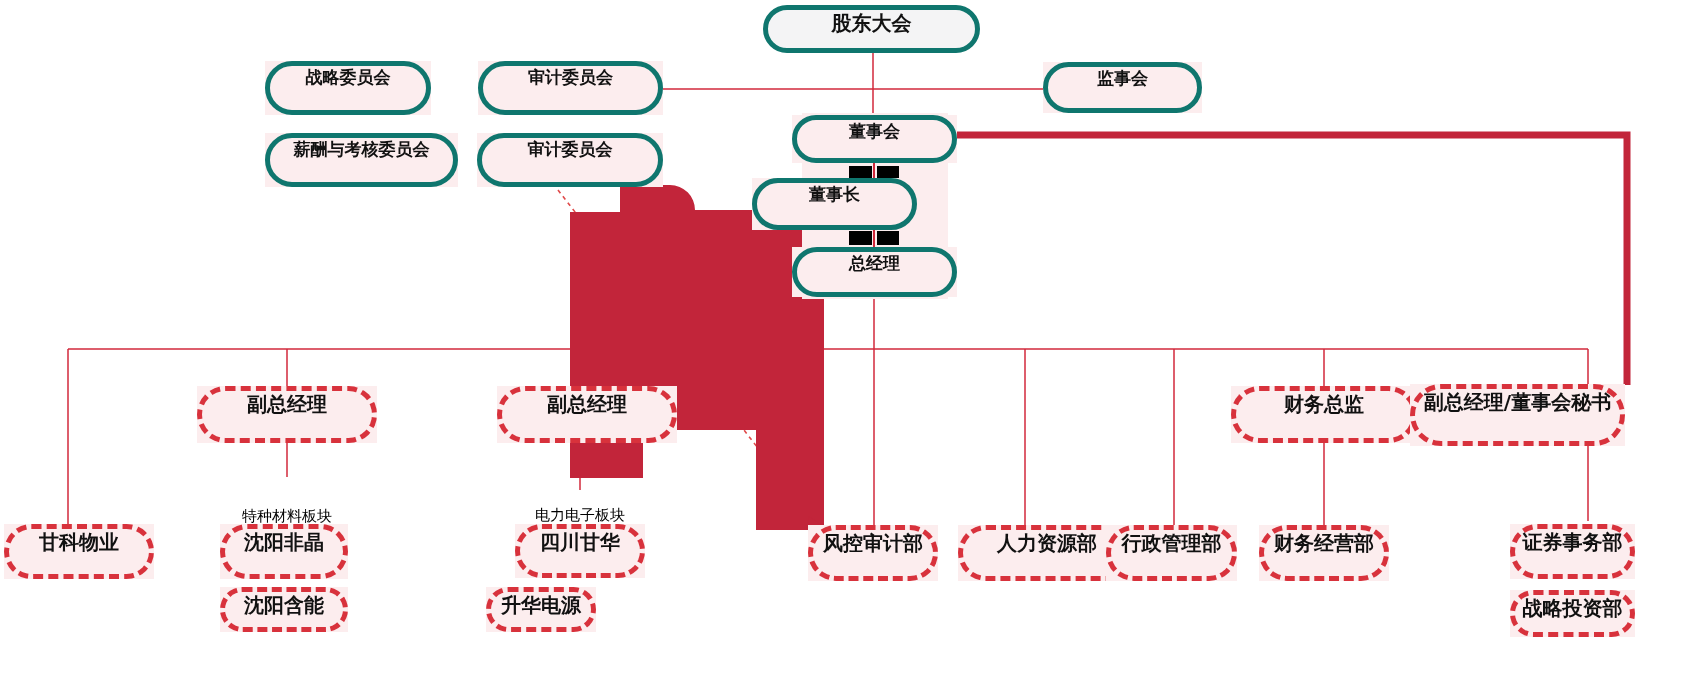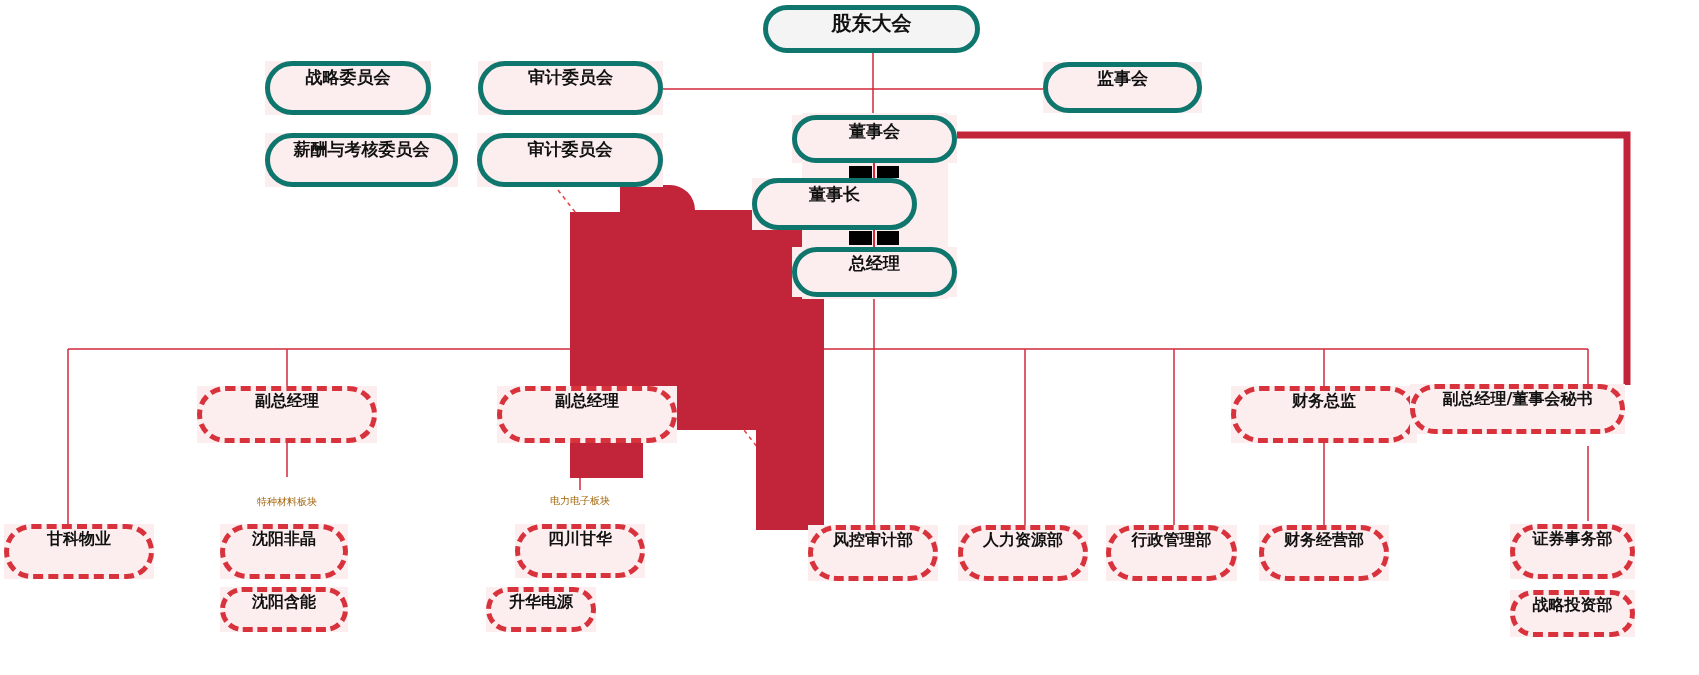--- a/index.html
+++ b/index.html
@@ -8,26 +8,26 @@
   .layer{position:absolute;left:0;top:0;width:1699px;height:675px;}
   
   .node{position:absolute;background:#FCEDEE;}
   .node.nobg{background:transparent;}
   .bx{position:absolute;left:0;top:0;right:0;bottom:0;border-radius:999px;
       background:#FCEDEE;border:5px solid #0f766e;display:flex;align-items:flex-start;
       justify-content:center;box-sizing:border-box;color:#111111;font-weight:700;
       font-size:17px;white-space:nowrap;}
   .bx.dashed{border-style:dashed;border-color:#D8323C;}
   .bx.gray{background:#F4F4F5;font-size:20px;}
-  .bx.small{font-size:16px;}
+  .bx.small{font-size:20px;}
   .strip{position:absolute;left:802px;top:113px;width:146px;height:186px;background:#FCEDEE;}
   .gapline{position:absolute;width:2px;background:#D2293B;}
   .bar{position:absolute;background:#000000;}
-  .grplabel{position:absolute;font-size:10px;color:#a16207;text-align:center;
-            font-weight:400;white-space:nowrap;}
+  .grplabel{position:absolute;font-size:15px;color:#000000;text-align:center;
+            font-weight:400;white-space:nowrap;margin-top:12px;}
 </style>
 </head>
 <body>
 
 <div class="stage">
 
   <svg class="layer" viewBox="0 0 1699 675" xmlns="http://www.w3.org/2000/svg">
 
     <path d="M558,190 L816,523" stroke="#E04A4A" stroke-width="1.6" stroke-dasharray="4 4" fill="none"></path>
 
@@ -123,21 +123,21 @@
   <div class="node" style="left:497px;top:386px;width:180px;height:57px;">
     <div class="bx dashed small">
         <span>副总经理</span>
       </div>
   </div>
   <div class="node" style="left:1231px;top:386px;width:186px;height:57px;">
     <div class="bx dashed small">
         <span>财务总监</span>
       </div>
   </div>
-  <div class="node" style="left:1410px;top:384px;width:215px;height:50px;">
+  <div class="node" style="left:1410px;top:384px;width:215px;height:62px;">
     <div class="bx dashed small">
         <span>副总经理/董事会秘书</span>
       </div>
   </div>
 
   <div class="grplabel" style="left:217px;top:495px;width:140px;">特种材料板块</div>
   <div class="grplabel" style="left:510px;top:494px;width:140px;">电力电子板块</div>
 
   <div class="node" style="left:4px;top:524px;width:126px;height:55px;padding-left:24px;">
     <div class="bx dashed small">
@@ -163,21 +163,21 @@
     <div class="bx dashed small">
         <span>升华电源</span>
       </div>
   </div>
 
   <div class="node" style="left:808px;top:525px;width:130px;height:56px;">
     <div class="bx dashed small">
         <span>风控审计部</span>
       </div>
   </div>
-  <div class="node" style="left:958px;top:525px;width:130px;height:56px;">
+  <div class="node" style="left:958px;top:525px;width:130px;height:56px;padding-left:48px;">
     <div class="bx dashed small">
         <span>人力资源部</span>
       </div>
   </div>
   <div class="node" style="left:1106px;top:525px;width:131px;height:56px;">
     <div class="bx dashed small">
         <span>行政管理部</span>
       </div>
   </div>
   <div class="node" style="left:1259px;top:525px;width:130px;height:56px;">

